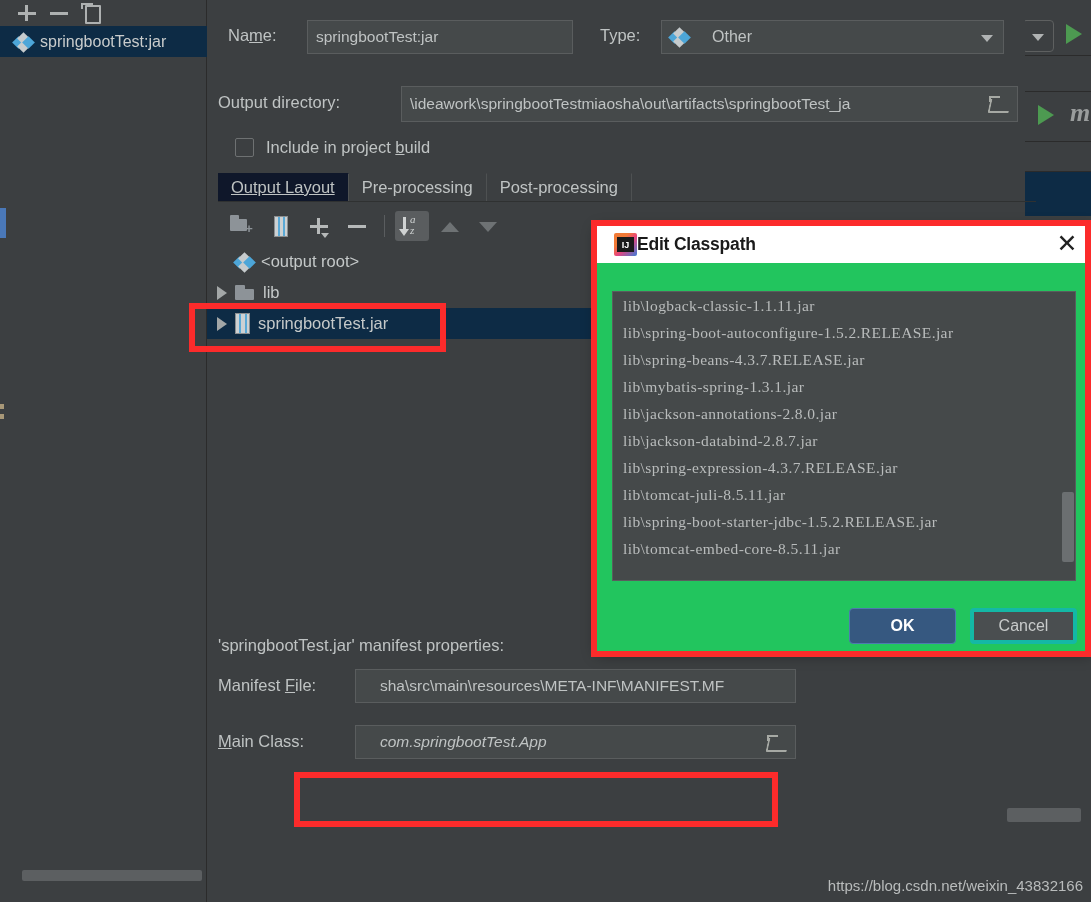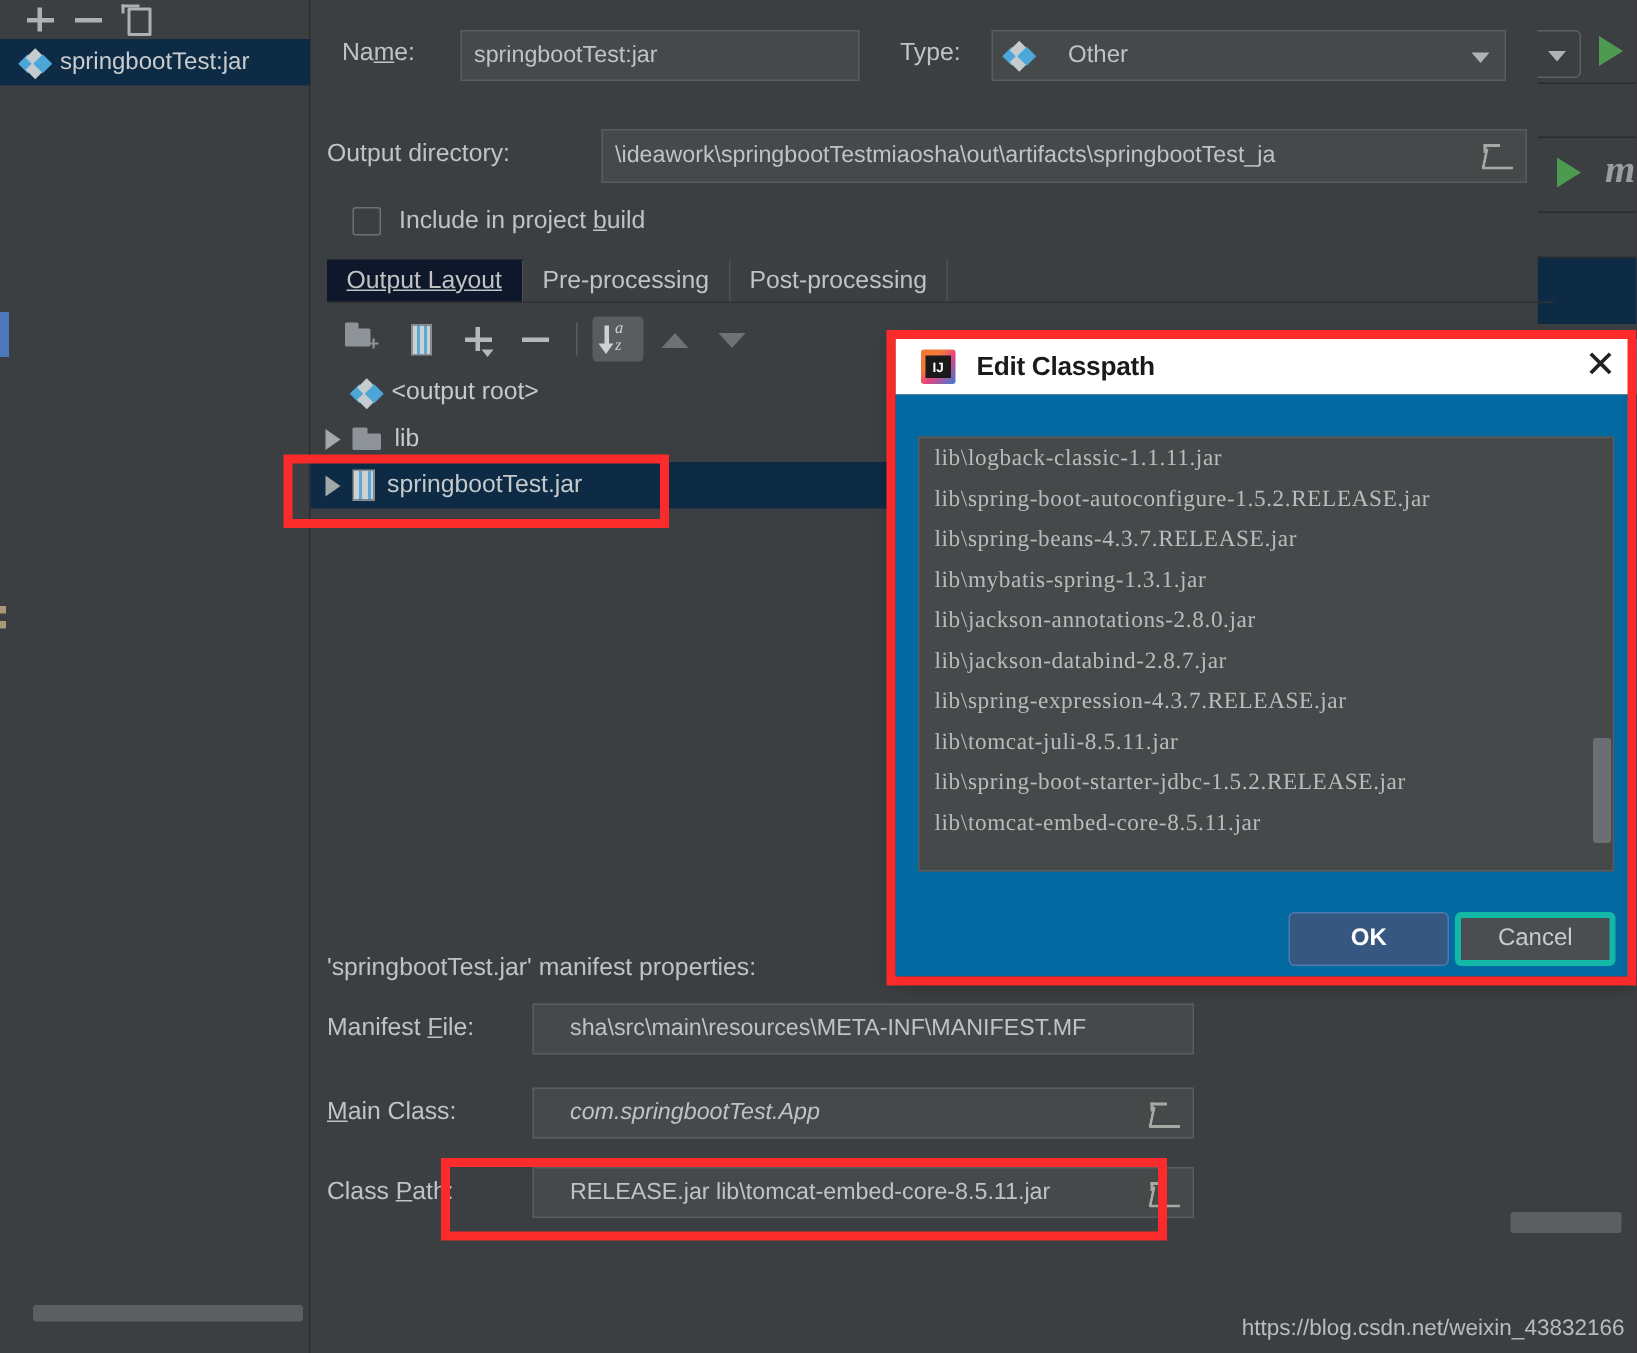--- a/index.html
+++ b/index.html
@@ -334,41 +334,41 @@
   }
 
   
   .dlg {
     position: absolute; left: 597px; top: 226px; width: 494px; height: 425px;
     background: #3c3f41;
     box-shadow: 0 3px 14px rgba(0,0,0,0.45);
   }
   .dlg-title {
     position: absolute; left: 0; top: 0; width: 494px; height: 37px;
-    background: #ffffff; display: flex; align-items: center; gap: 14px; padding-left: 17px;
+    background: #ffffff; display: flex; align-items: center; gap: 0; padding-left: 17px;
   }
   .ij-logo {
     width: 23px; height: 23px; position: relative; flex: none;
     background: linear-gradient(135deg,#f27a36 0%,#f27a36 32%,#e8447e 55%,#3b7cd8 100%);
     border-radius: 2px;
   }
   .ij-logo::after {
     content: "IJ"; position: absolute; left: 3px; top: 4px;
     width: 17px; height: 15px; background: #1a1a1a; color: #fff;
     font-size: 9px; font-weight: bold; display:flex; align-items:center; justify-content:center;
     font-family: "Liberation Sans", sans-serif;
   }
   .dlg-title-text { color: #1a1a1a; font-size: 17.5px; font-weight: bold; letter-spacing: -0.2px; }
   .dlg-close {
     position: absolute; right: 10px; top: 4px; width: 28px; height: 28px;
     color: #222; font-size: 25px; line-height: 26px; text-align: center;
     font-family: "Liberation Sans", sans-serif;
   }
   .dlg-body {
-    position: absolute; left: 0; top: 37px; width: 494px; height: 388px; background: #0369a1; padding-left: 26px;
+    position: absolute; left: 0; top: 37px; width: 494px; height: 388px; background: #22c55e; padding-left: 26px;
   }
   .cp-textarea {
     position: absolute; left: 15px; top: 28px; width: 464px; height: 290px;
     background: #45494a; border: 1px solid #5a5d5e;
     overflow: hidden;
   }
   .cp-line {
     color: #b9bcbc; font-size: 15.5px; line-height: 27px;
     font-family: "Liberation Serif", serif;
     letter-spacing: 0.4px; white-space: nowrap;
@@ -377,21 +377,21 @@
   .cp-scroll-track {
     position: absolute; right: 0px; top: 0px; width: 14px; height: 288px;
     background: #45494a;
   }
   .cp-scroll-thumb {
     position: absolute; right: 1px; top: 200px; width: 12px; height: 70px;
     background: #6b6f71; border-radius: 2px;
   }
   .dlg-buttons {
     position: absolute; left: 0; top: 340px; width: 494px; height: 46px;
-    display: flex; align-items: center; justify-content: flex-end; gap: 4px; padding-right: 14px;
+    display: flex; align-items: center; justify-content: flex-end; gap: 14px; padding-right: 14px;
   }
   .btn {
     height: 36px; min-width: 107px;
     border-radius: 4px; display: flex; align-items: center; justify-content: center;
     font-size: 16px;
   }
   .btn-ok {
     background: #365880; border: 1px solid #4e7ab0; color: #ffffff; font-weight: bold;
   }
   .btn-cancel {
@@ -553,27 +553,20 @@
     </div>
 
     <div class="mf-row" style="top:725px; width:800px;">
       <span class="lbl mf-label" style="left:0px;"><u>M</u><span>ain Class:</span></span>
       <div class="field mf-field" style="left:137px; width:441px;font-style:italic;">
         <span>com.springbootTest.App</span>
         <span class="folder-ico"></span>
       </div>
     </div>
 
-    <div class="mf-row" style="top:778px; width:800px;">
-      <span class="lbl mf-label" style="left:0px;"><span>Class </span><u>P</u><span>ath:</span></span>
-      <div class="field mf-field" style="left:137px; width:441px;">
-        <span>RELEASE.jar lib\tomcat-embed-core-8.5.11.jar</span>
-        <span class="folder-ico"></span>
-      </div>
-    </div>
 
 
     <div class="bottom-gray-bar"></div>
   </div>
 
   <div class="dlg">
     <div class="dlg-title">
       <span class="ij-logo"></span>
       <span class="dlg-title-text">Edit Classpath</span>
     </div>

